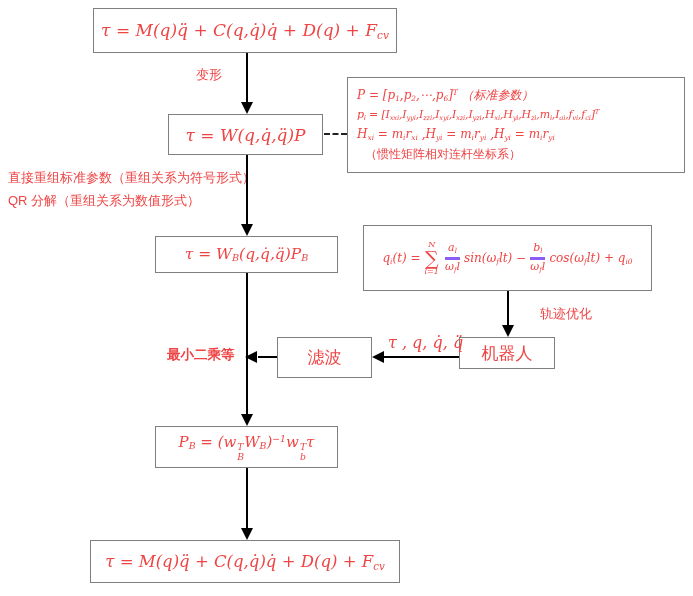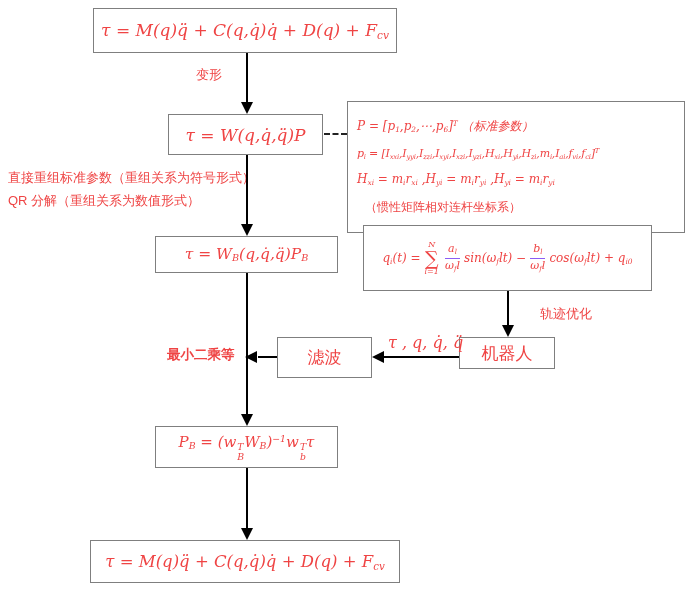--- a/index.html
+++ b/index.html
@@ -7,23 +7,23 @@
             font-family:"Liberation Sans", sans-serif; color:#ef4444; overflow:hidden; }
 
   
   .box { position:absolute; background:#fff; border:1.4px solid #7f7f7f;
          display:flex; align-items:center; justify-content:center; box-sizing:border-box;
          white-space:nowrap; }
   .eq  { font-family:"DejaVu Serif", serif; font-style:italic; }
 
   .top-box    { left:93px;  top:8px;   width:304px; height:45px; font-size:17px; }
   .w-box      { left:168px; top:114px; width:155px; height:41px; font-size:17px; }
-  .param-box  { left:347px; top:77px;  width:338px; height:132px;
+  .param-box  { left:347px; top:77px;  width:338px; height:96px;
                 flex-direction:column; align-items:flex-start; justify-content:space-evenly;
-                padding:4px 9px;margin-top:24px; }
+                padding:4px 9px; }
   .wb-box     { left:155px; top:236px; width:183px; height:37px; font-size:15.5px; }
   .qi-box     { left:363px; top:225px; width:289px; height:66px; font-size:12px; gap:2px; padding:0 2px; }
   .filter-box { left:277px; top:337px; width:95px;  height:41px; font-size:17px; }
   .robot-box  { left:459px; top:337px; width:96px;  height:32px; font-size:17px; }
   .pb-box     { left:155px; top:426px; width:183px; height:42px; font-size:15px; }
   .bot-box    { left:90px;  top:540px; width:310px; height:43px; font-size:16.5px; }
 
   .param-line { font-family:"DejaVu Serif", serif; font-style:italic; font-size:12px; white-space:nowrap; }
   .param-line.long { font-size:11px; letter-spacing:-0.2px; }
   .param-line.cjk  { font-style:normal; font-family:"Liberation Sans", sans-serif; font-size:12px; padding-left:8px; }
@@ -60,21 +60,21 @@
   .sub { font-size:0.62em; vertical-align:-0.25em; }
   .sup { font-size:0.62em; vertical-align:0.55em; }
   .ss  { display:inline-flex; flex-direction:column; align-items:flex-start;
          line-height:1.05; vertical-align:-0.35em; font-size:0.62em; margin-left:1px; }
   .sum { display:inline-flex; flex-direction:column; align-items:center; line-height:1; margin:0 2px; }
   .sum-top { font-size:8px; }
   .sum-sym { font-size:19px; font-style:normal; }
   .sum-bot { font-size:8px; }
   .frac { display:inline-flex; flex-direction:column; align-items:center; line-height:1.1;
           margin:0 2px; font-size:11px; }
-  .frac .num { border-bottom:1px solid #8b5cf6; padding:0 3px 1px; }
+  .frac .num { border-bottom:3px solid #8b5cf6; padding:0 3px 1px; }
   .frac .den { padding-top:1px; }
 </style>
 </head>
 <body>
 
 <div class="canvas">
 
   <div class="box eq top-box">
     <span>τ = M(q)q̈ + C(q,q̇)q̇ + D(q) + F<span class="sub">cv</span></span>
   </div>

